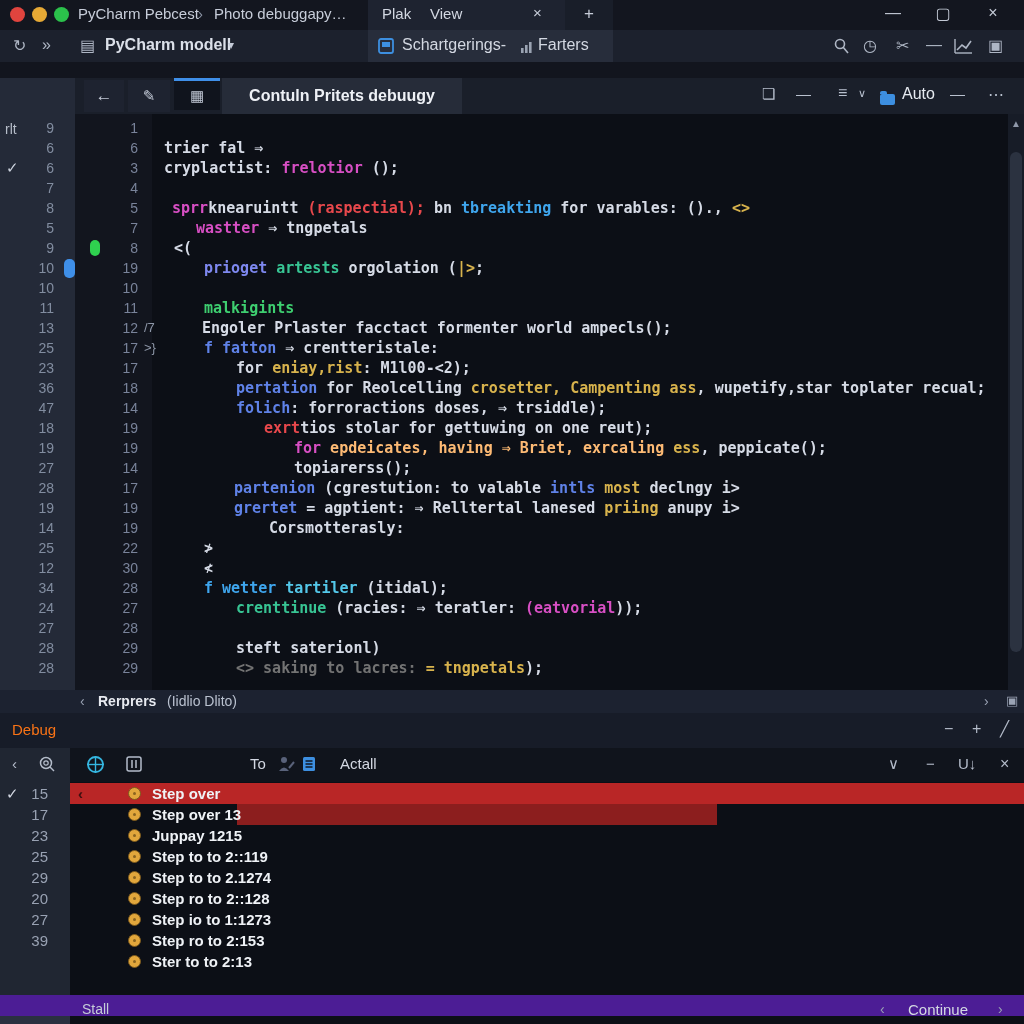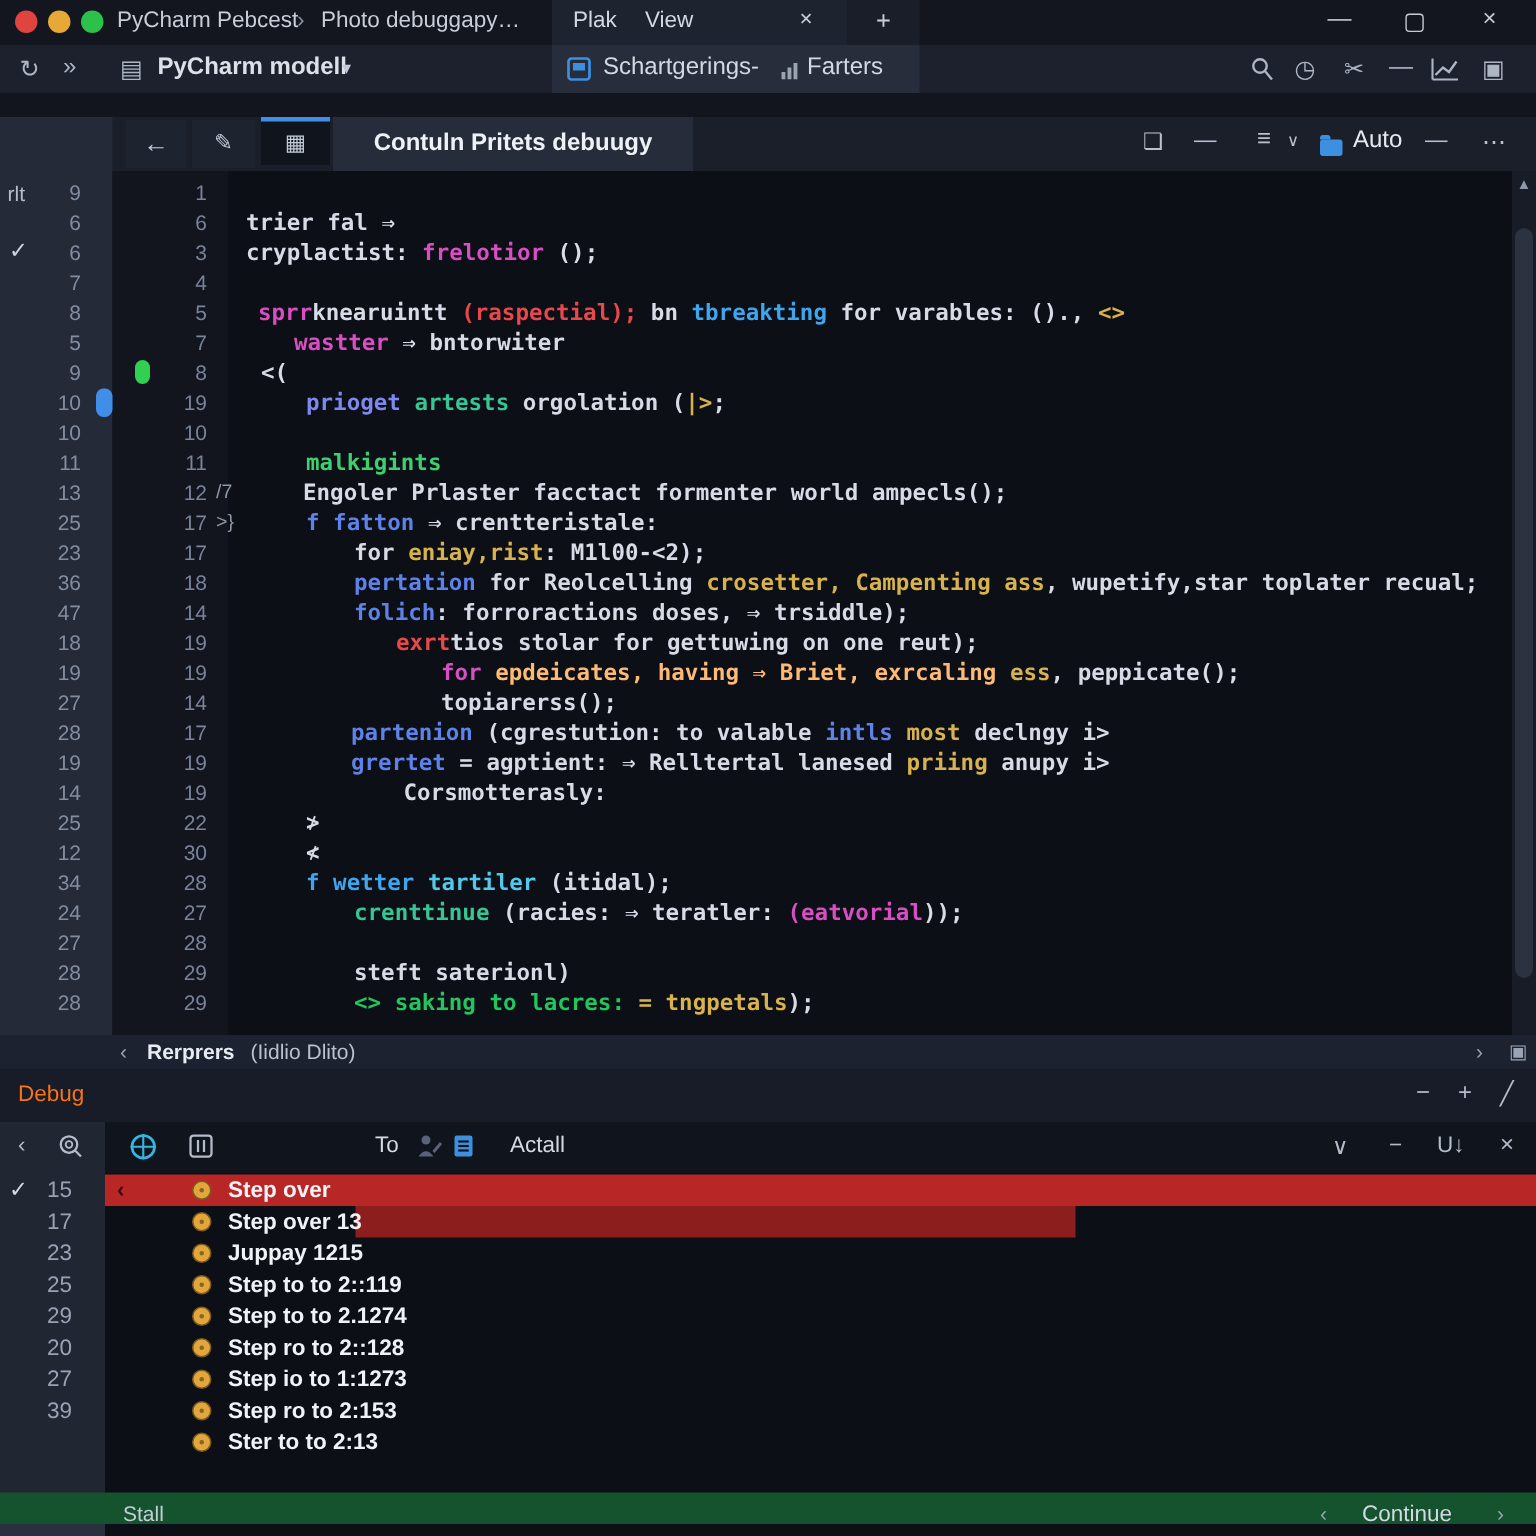--- a/index.html
+++ b/index.html
@@ -68,21 +68,21 @@
   .drow .chk{position:absolute;left:6px;color:#d3d8e2;font-size:15px;line-height:21px;}
   .drow .pre{position:absolute;left:78px;color:#3c0f0f;font-size:15px;line-height:21px;font-weight:bold;}
   .drow .bicon{position:absolute;left:128px;top:4px;width:13px;height:13px;border-radius:50%;
                background:#e2a73c;border:1px solid #7d5a1d;box-sizing:border-box;}
   .drow .bicon::after{content:"";position:absolute;left:4px;top:4px;width:3px;height:3px;border-radius:50%;background:#8a6420;}
   .drow .lbl{position:absolute;left:152px;color:#eff2f6;font-size:15px;line-height:21px;font-weight:bold;}
   .hl-full{position:absolute;left:70px;right:0;top:0;bottom:0;background:#b92626;}
   .hl-part{position:absolute;left:237px;width:480px;top:0;bottom:0;background:#8c1e1e;}
 
   
-  #statusbar{left:0;top:995px;width:1024px;height:21px;background:#14532d;}
+  #statusbar{left:0;top:995px;width:1024px;height:21px;background:#4c1d95;}
   #status-rail{left:0;top:995px;width:70px;height:29px;background:#2a3040;}
 
   .folder{display:inline-block;width:15px;height:11px;background:#3d8fe0;border-radius:2px;position:relative;vertical-align:middle;}
   .folder::before{content:"";position:absolute;left:0;top:-3px;width:7px;height:3px;background:#3d8fe0;border-radius:2px 2px 0 0;}
   svg{display:block;}
 </style>
 </head>
 <body>
 
 <div id="app">
@@ -196,21 +196,21 @@
         <span class="codetxt" style="padding-left: 0px;"></span>
       </div>
       <div class="crow">
         <span class="n1">8</span>
         <span class="n2">5</span>
         <span class="codetxt" style="padding-left: 8px;"><span style="color: rgb(216, 79, 196);">sprr</span><span style="color: rgb(214, 219, 230);">knearuintt </span><span style="color: rgb(232, 72, 76);">(raspectial);</span><span style="color: rgb(214, 219, 230);"> bn </span><span style="color: rgb(63, 166, 238);">tbreakting</span><span style="color: rgb(214, 219, 230);"> for varables: ()., </span><span style="color: rgb(216, 179, 77);">&lt;&gt;</span></span>
       </div>
       <div class="crow">
         <span class="n1">5</span>
         <span class="n2">7</span>
-        <span class="codetxt" style="padding-left: 32px;"><span style="color: rgb(216, 79, 196);">wastter</span><span style="color: rgb(214, 219, 230);"> ⇒ bntorwiter</span></span>
+        <span class="codetxt" style="padding-left: 32px;"><span style="color: rgb(216, 79, 196);">wastter</span><span style="color: rgb(214, 219, 230);"> ⇒ tngpetals</span></span>
       </div>
       <div class="crow">
         <span class="n1">9</span>
         <span class="pill-g"></span>
         <span class="n2">8</span>
         <span class="codetxt" style="padding-left: 10px;"><span style="color: rgb(214, 219, 230);">&lt;(</span></span>
       </div>
       <div class="crow">
         <span class="n1">10</span>
         <span class="pill-b"></span>
@@ -309,21 +309,21 @@
         <span class="n2">28</span>
       </div>
       <div class="crow">
         <span class="n1">28</span>
         <span class="n2">29</span>
         <span class="codetxt" style="padding-left: 72px;"><span style="color: rgb(214, 219, 230);">steft saterionl)</span></span>
       </div>
       <div class="crow">
         <span class="n1">28</span>
         <span class="n2">29</span>
-        <span class="codetxt" style="padding-left: 72px;"><span style="color: #22c55e;">&lt;&gt; saking to lacres: </span><span style="color: rgb(216, 179, 77);">= tngpetals</span><span style="color: rgb(214, 219, 230);">);</span></span>
+        <span class="codetxt" style="padding-left: 72px;"><span style="color: #737373;">&lt;&gt; saking to lacres: </span><span style="color: rgb(216, 179, 77);">= tngpetals</span><span style="color: rgb(214, 219, 230);">);</span></span>
       </div>
     </div>
   <div id="vscroll" class="abs">
     <span id="vup" class="abs">▲</span>
     <div id="vthumb" class="abs"></div>
   </div>
 
   <div id="edbottom" class="abs">
     <span class="abs" style="left:80px;top:3px;color:#9aa3b4;font-size:14px;">‹</span>
     <span class="abs" style="left:98px;top:3px;color:#e8ebf1;font-size:14px;font-weight:bold;">Rerprers</span>

